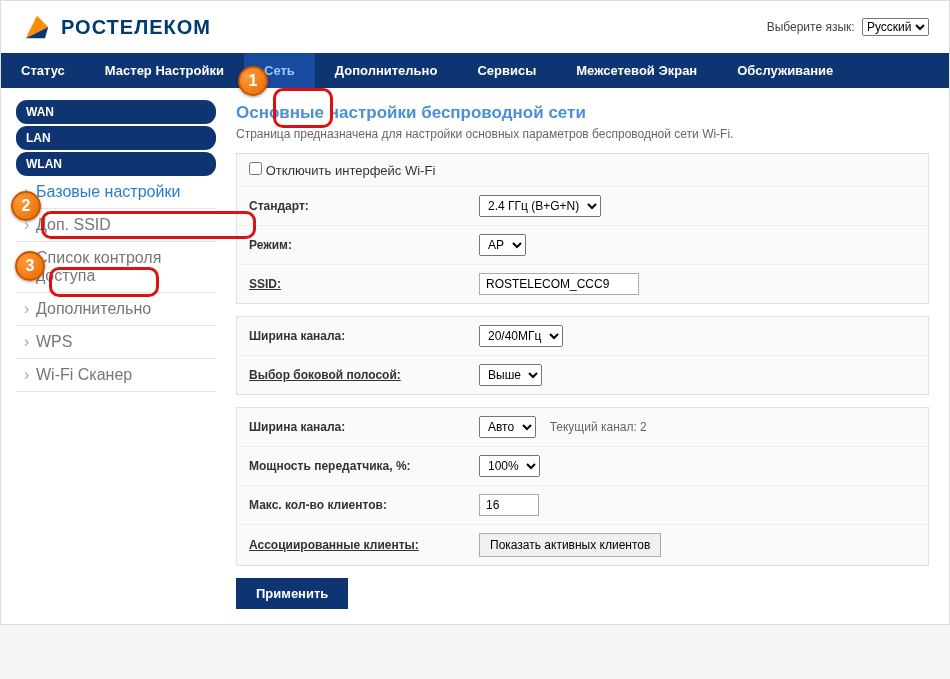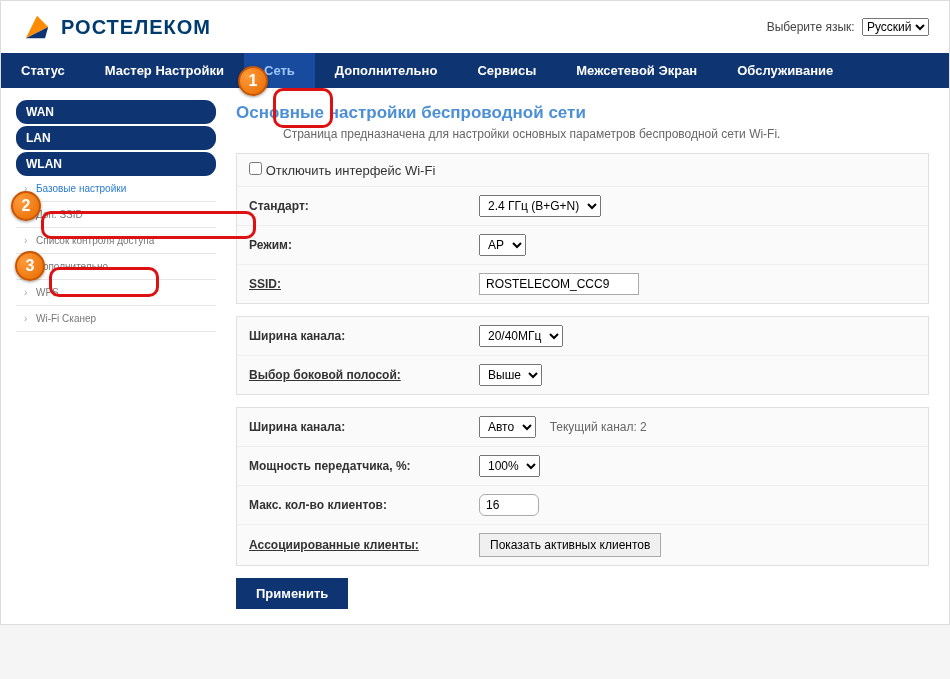--- a/index.html
+++ b/index.html
@@ -11,26 +11,26 @@
 .logo-text { font-size: 20px; font-weight: bold; color: #003b6f; letter-spacing: 1px; }
 .lang { font-size: 12px; color: #444; }
 .lang select { font-size: 12px; margin-left: 4px; }
 .topnav { background: #0e3472; display: flex; }
 .topnav .tab { color: #fff; padding: 10px 20px; cursor: pointer; font-weight: bold; font-size: 13px; }
 .topnav .tab.active { background: #184a9e; color: #9ec7ff; }
 .body { display: flex; }
 .sidebar { width: 215px; padding: 10px 0 10px 15px; }
 .sidegrp { background: #0e3472; color: #fff; font-weight: bold; padding: 5px 10px; margin-top: 2px; font-size: 12px; cursor: pointer; border-radius: 11px; }
 .sideitems { margin: 0 0 6px 0; }
-.sideitem { padding: 7px 10px 7px 20px; border-bottom: 1px solid #e5e5e5; color: #777; font-size: 10px; cursor: pointer; position: relative; }
+.sideitem { padding: 7px 10px 7px 20px; border-bottom: 1px solid #e5e5e5; color: #777; font-size: 16px; cursor: pointer; position: relative; }
 .sideitem::before { content: "›"; position: absolute; left: 8px; color: #aaa; }
 .sideitem.active { color: #2a7bd1; }
 .content { flex: 1; padding: 15px 20px; }
 .content h2 { color: #4b8fd6; font-size: 17px; font-weight: bold; margin-bottom: 4px; }
-.content .desc { color: #666; font-size: 12px; margin-bottom: 12px; margin-left: 47px; }
+.content .desc { color: #666; font-size: 12px; margin-bottom: 12px; }
 .panel { border: 1px solid #e0e0e0; background: #fafafa; margin-bottom: 12px; }
 .row { display: flex; align-items: center; padding: 8px 12px; border-bottom: 1px solid #eee; }
 .row:last-child { border-bottom: none; text-decoration: underline; }
 .row .lbl { width: 230px; font-weight: bold; font-size: 12px; color: #333; }
 .row .val { flex: 1; }
 .row input[type=text] { padding: 3px 6px; font-size: 12px; border: 1px solid #aaa; }
 .row select { font-size: 12px; padding: 2px 4px; }
 .row button { font-size: 12px; padding: 4px 10px; background: #f0f0f0; border: 1px solid #aaa; cursor: pointer; }
 .chanlbl { margin-left: 10px; font-size: 12px; color: #666; }
 .apply { background: #0e3472; color: #fff; border: none; padding: 8px 20px; font-weight: bold; font-size: 13px; cursor: pointer; }
@@ -126,21 +126,21 @@
             <select><option>Авто</option></select>
             <span class="chanlbl">Текущий канал: 2</span>
           </div>
         </div>
         <div class="row">
           <div class="lbl">Мощность передатчика, %:</div>
           <div class="val"><select><option>100%</option></select></div>
         </div>
         <div class="row">
           <div class="lbl">Макс. кол-во клиентов:</div>
-          <div class="val"><input type="text" style="width: 60px; border-radius: 6px;" value="16"></div>
+          <div class="val"><input type="text" style="width: 60px;" value="16"></div>
         </div>
         <div class="row">
           <div class="lbl">Ассоциированные клиенты:</div>
           <div class="val"><button>Показать активных клиентов</button></div>
         </div>
       </div>
 
       <button class="apply">Применить</button>
     </div>
   </div>

